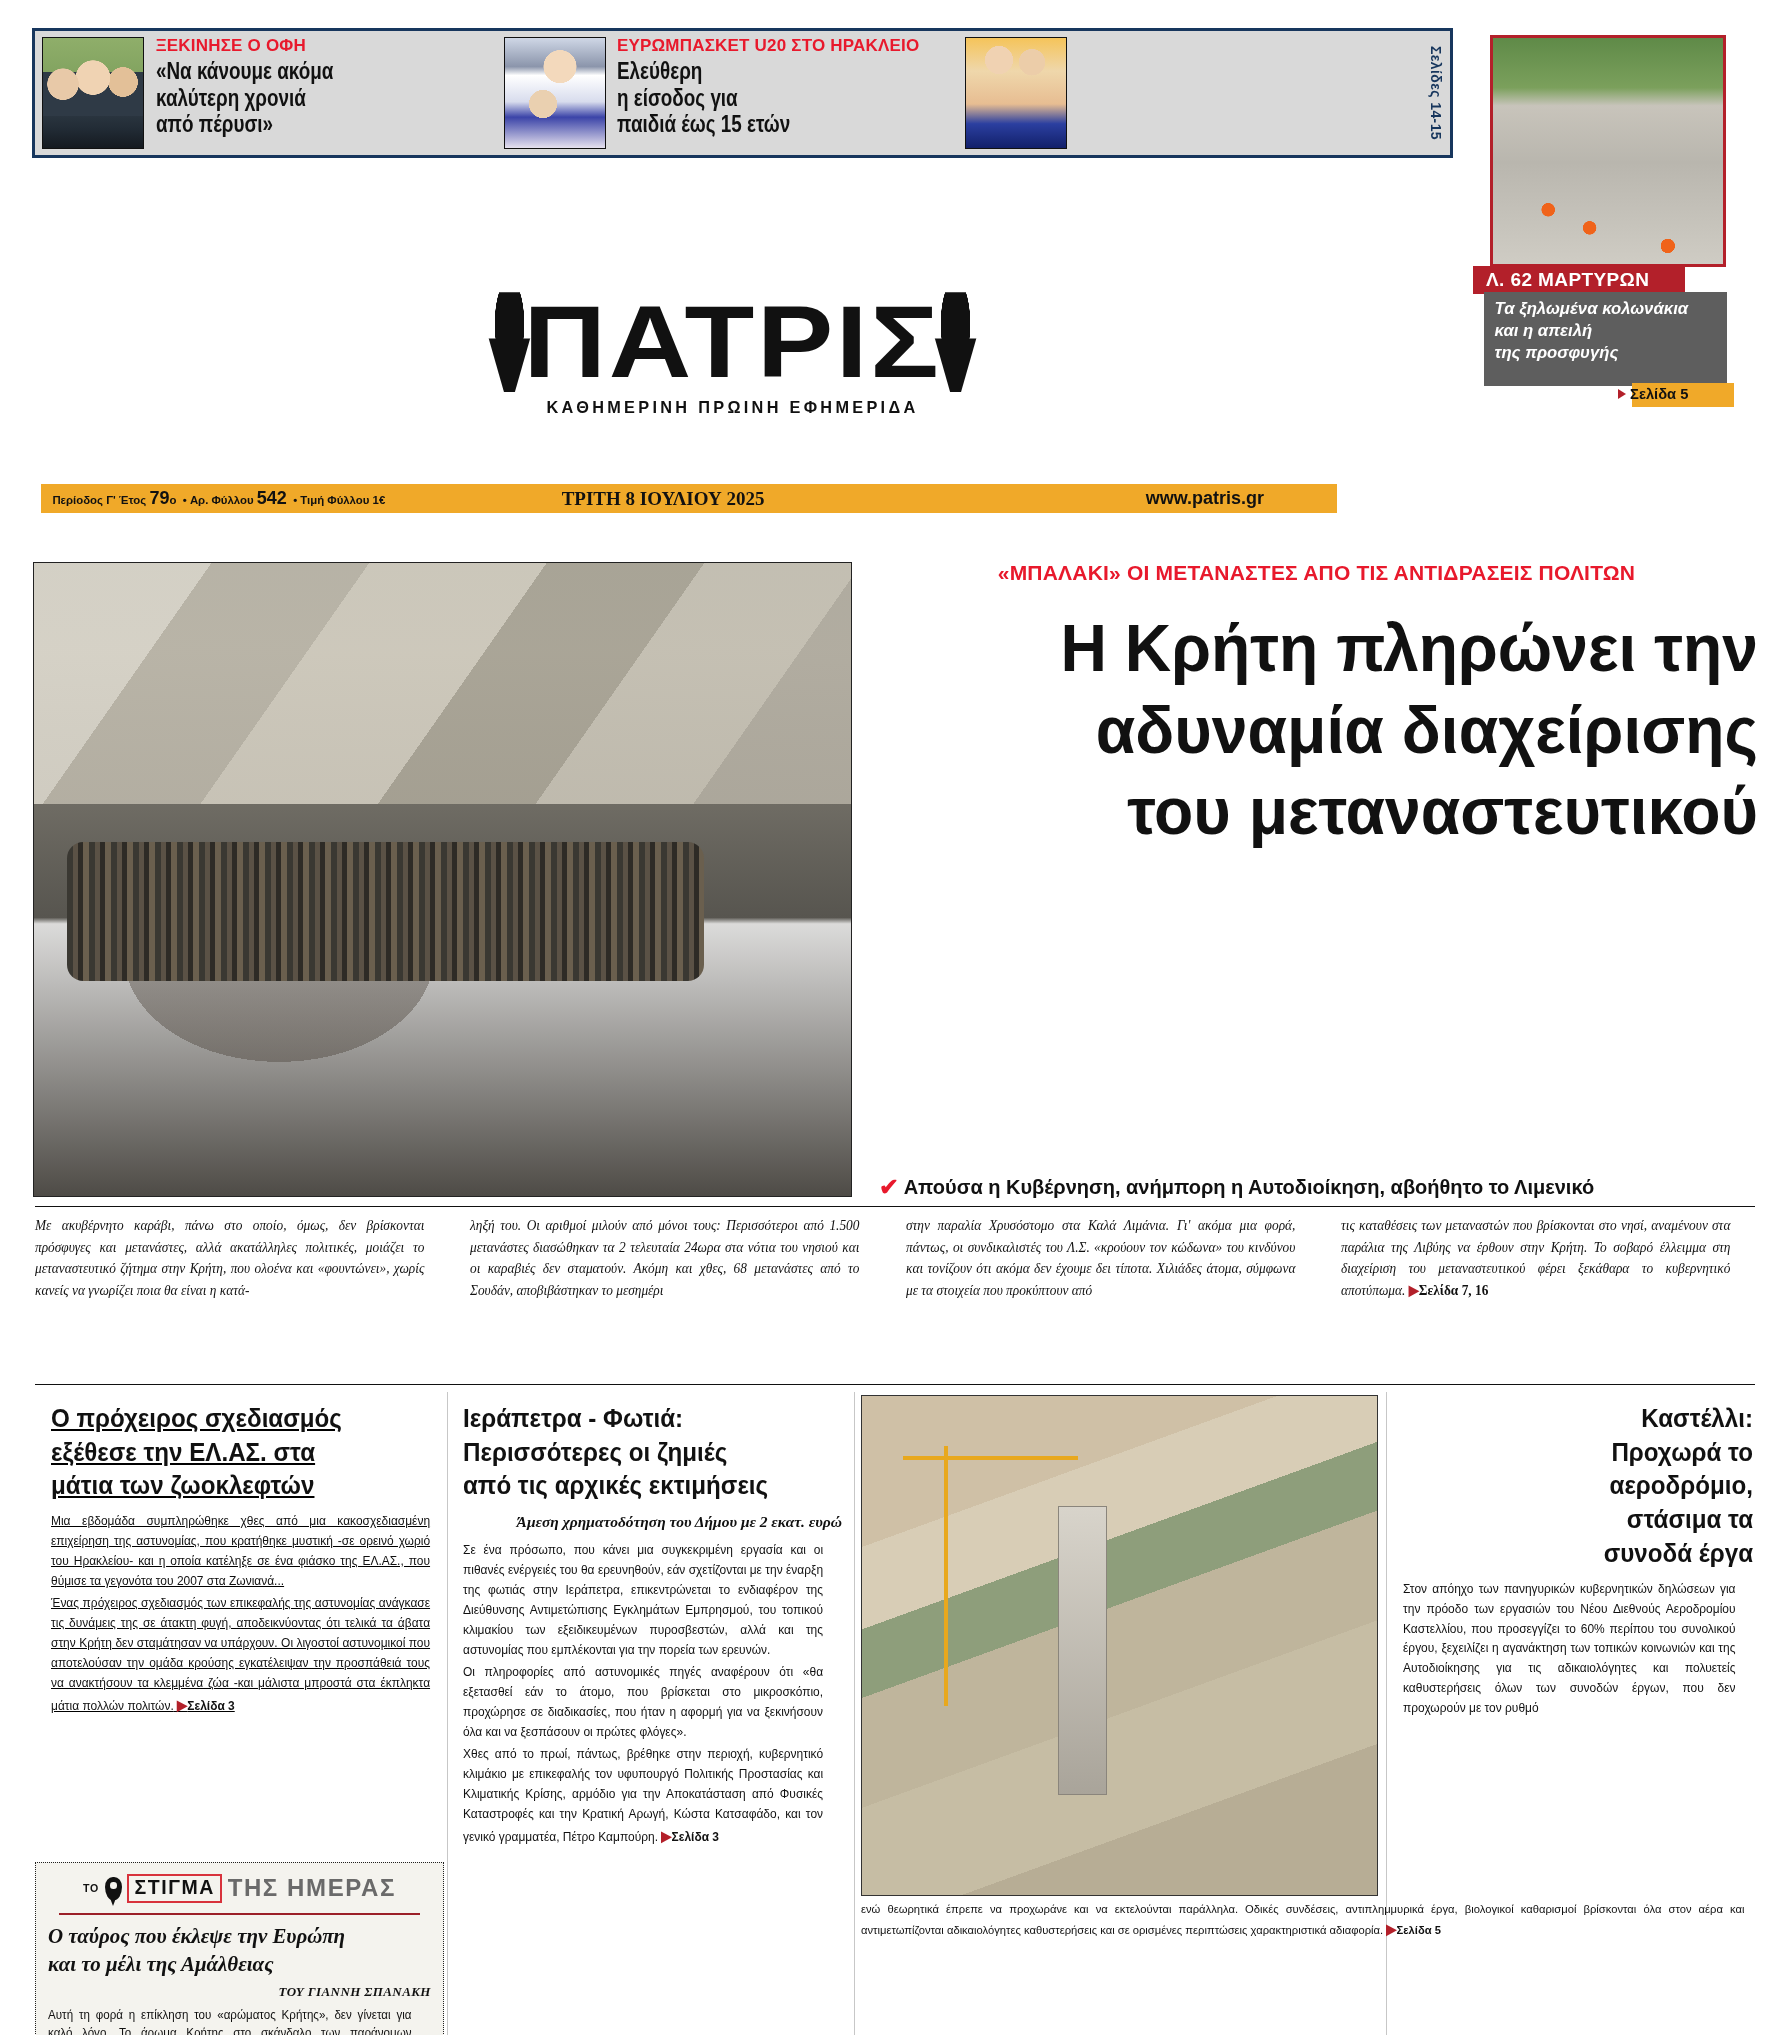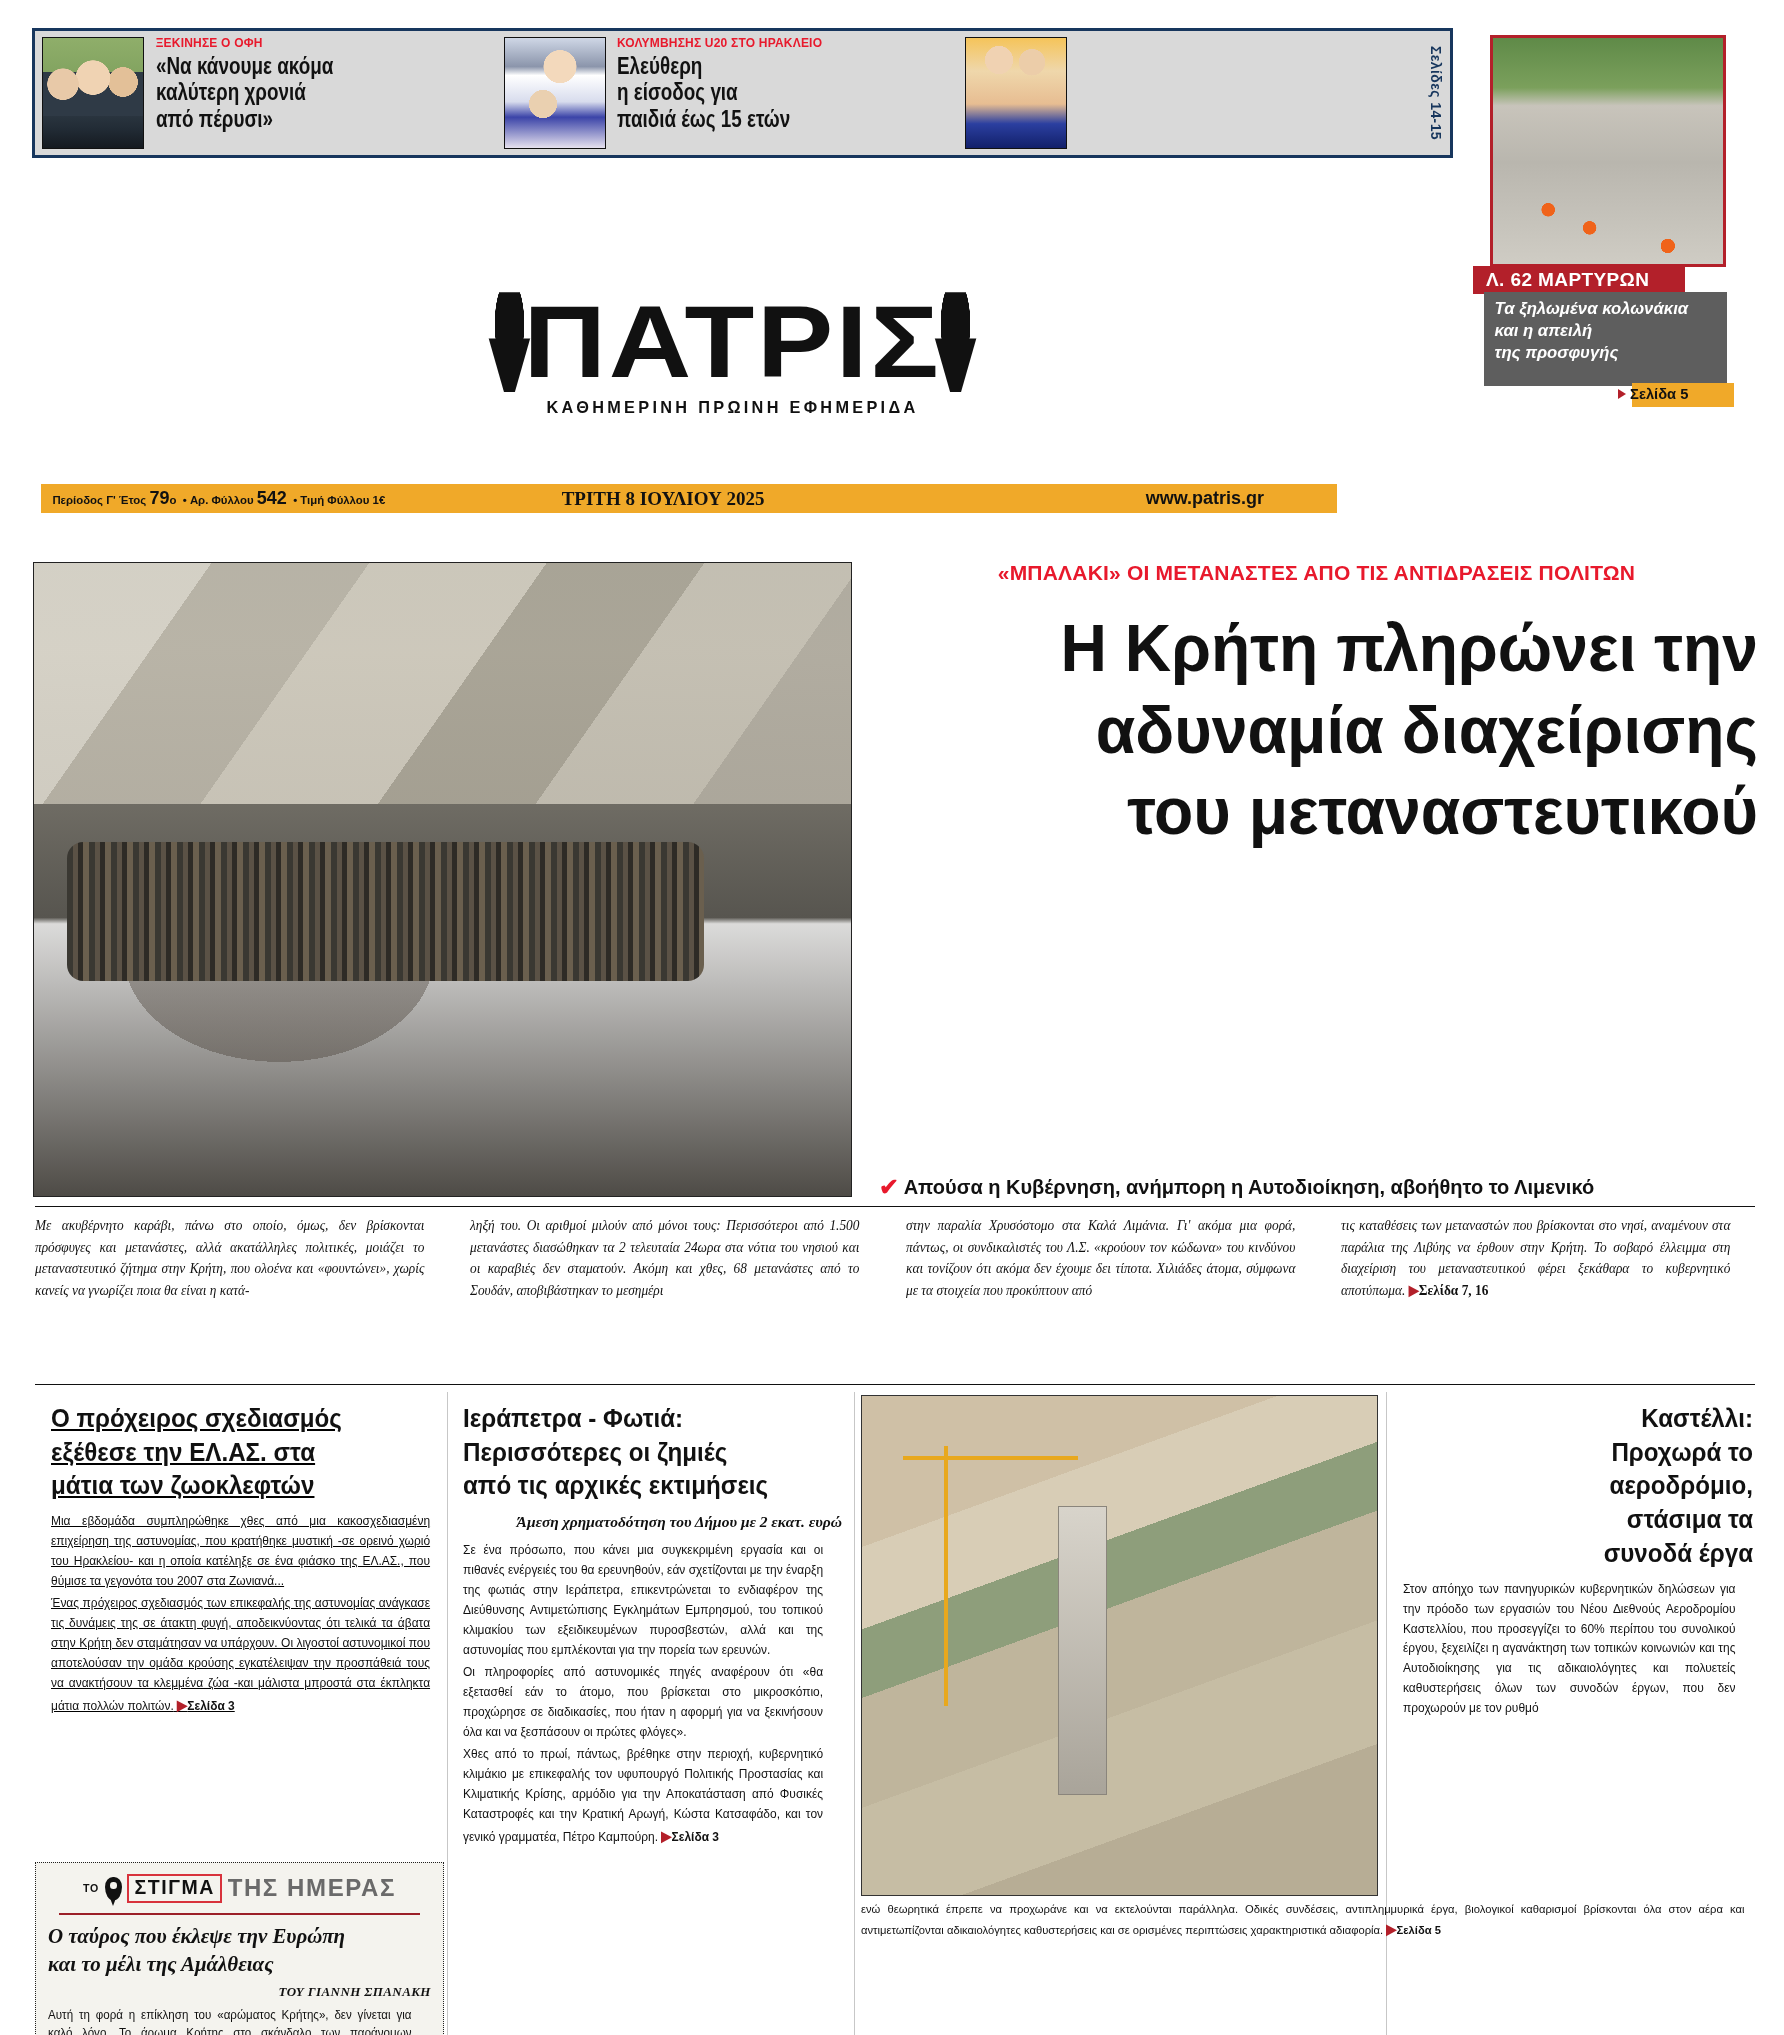--- a/index.html
+++ b/index.html
@@ -50,21 +50,21 @@
   .sb-photo.swim {
     background:
       radial-gradient(circle at 33% 20%, #f0d2b2 0 14px, transparent 14.2px),
       radial-gradient(circle at 66% 22%, #eccda9 0 13px, transparent 13.4px),
       linear-gradient(180deg,#f5c45a 0%,#efd7ab 30%,#e7bd92 60%,#2b3fa0 78%,#12206a 100%);
   }
   .sb-text { flex:1; padding-left:11.4px; padding-right:7.3px; min-width:0; }
   .sb-kicker {
     color:#e8192c;
     font-weight:bold;
-    font-size:12px;
+    font-size:17px;
     letter-spacing:0.2px;
     line-height:1.05;
     margin-bottom:3.3px;
     white-space:nowrap;
   }
   .sb-head {
     font-family:"Liberation Sans", sans-serif;
     font-weight:bold;
     font-size:23px;
     line-height:1.16;
@@ -299,21 +299,21 @@
         <div class="sb-kicker">ΞΕΚΙΝΗΣΕ Ο ΟΦΗ</div>
         <div class="sb-head">«Να κάνουμε ακόμα</div>
         <div class="sb-head">καλύτερη χρονιά</div>
         <div class="sb-head">από πέρυσι»</div>
       </div>
     </div>
 
     <div class="sb-cell">
       <div class="sb-photo basket"></div>
       <div class="sb-text">
-        <div class="sb-kicker">ΚΟΛΥΜΒΗΣΗΣ U20 ΣΤΟ ΗΡΑΚΛΕΙΟ</div>
+        <div class="sb-kicker">ΕΥΡΩΜΠΑΣΚΕΤ U20 ΣΤΟ ΗΡΑΚΛΕΙΟ</div>
         <div class="sb-head">Ελεύθερη</div>
         <div class="sb-head">η είσοδος για</div>
         <div class="sb-head">παιδιά έως 15 ετών</div>
       </div>
     </div>
 
     <div class="sb-cell">
       <div class="sb-photo swim"></div>
     </div>
 

